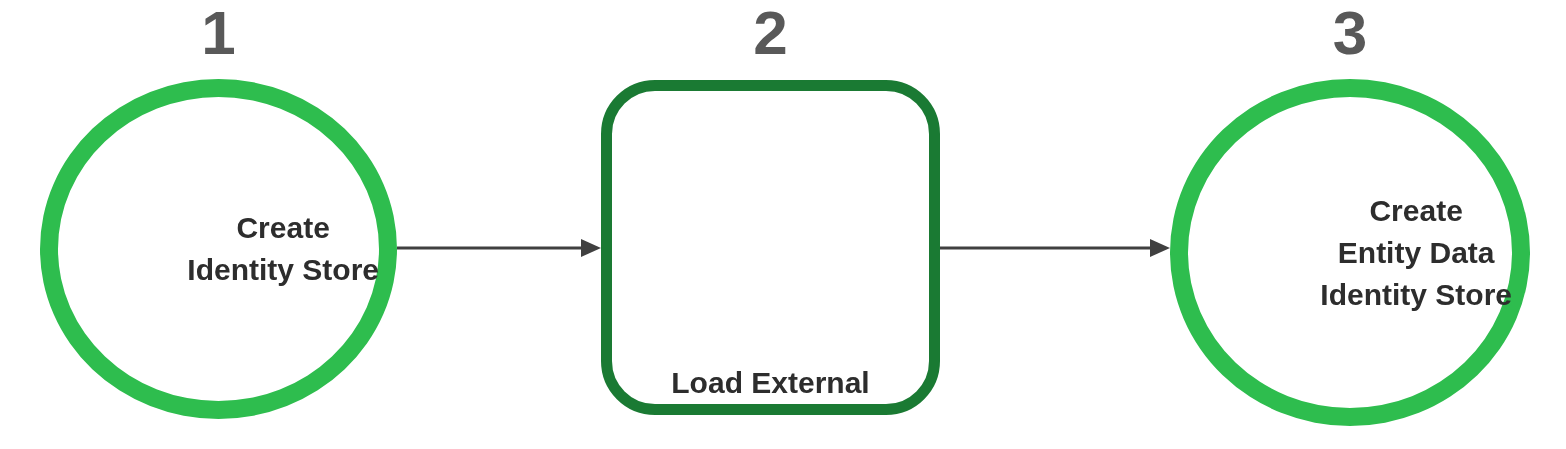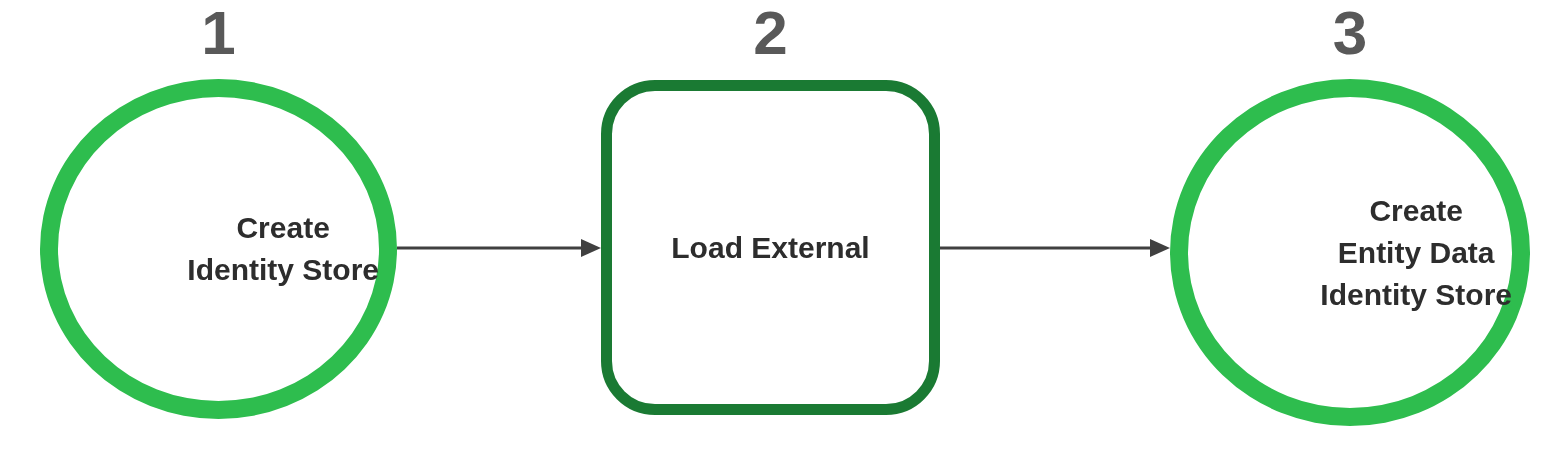--- a/index.html
+++ b/index.html
@@ -55,21 +55,21 @@
     white-space:nowrap;
     font-size:30px;
     line-height:42px;
     font-weight:700;
     color:var(--label-text);
   }
   
   #num-1{left:40px;width:357px;}
   #shape-1{left:40px;top:79px;width:357px;height:340px;}
   #num-2{left:601px;width:339px;}
-  #shape-2{left:601px;top:80px;width:339px;height:335px;}
+  #shape-2{left:601px;top:80px;width:339px;height:335px;align-items:flex-end;}
   #num-3{left:1170px;width:360px;}
   #shape-3{left:1170px;top:79px;width:360px;height:347px;}
   .connector{position:absolute;top:234px;}
   #arrow-1{left:397px;}
   #arrow-2{left:940px;}
 </style>
 </head>
 <body>
 
 <div class="canvas">

